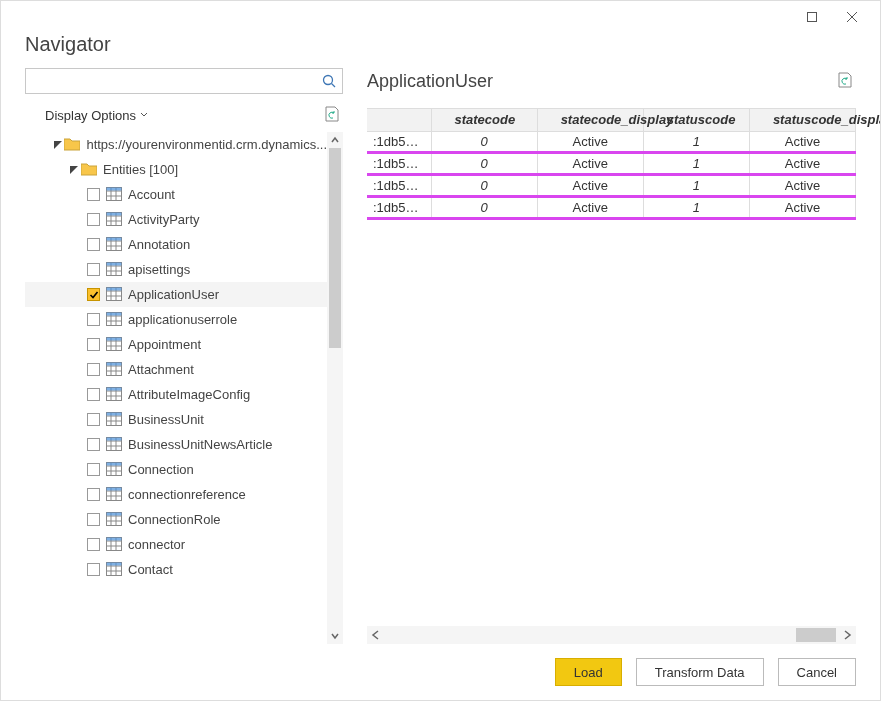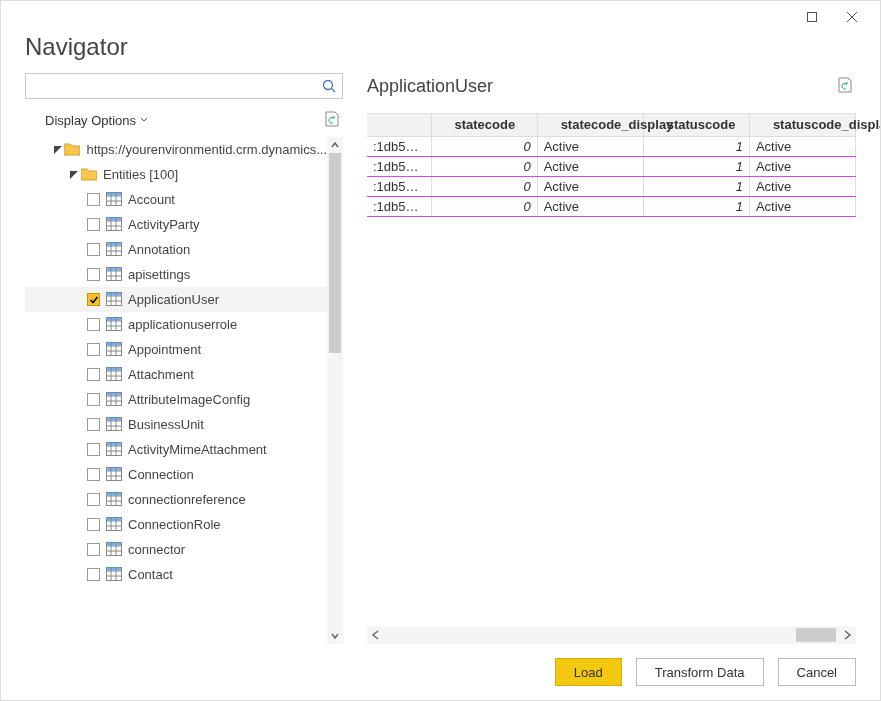--- a/index.html
+++ b/index.html
@@ -28,21 +28,21 @@
   .titlebar-btn {
     width: 40px; height: 28px;
     display: flex; align-items: center; justify-content: center;
     color: #555;
     cursor: default;
   }
   .header {
     padding: 0 24px 12px 24px;
   }
   .header-title {
-    font-size: 24px;
+    font-size: 20px;
     font-weight: 400;
     color: #444;
   }
   .body {
     flex: 1;
     display: flex;
     padding: 0 24px;
     min-height: 0;
   }
   .left-panel {
@@ -183,29 +183,31 @@
     table-layout: fixed;
   }
   .grid-table th {
     background: #f2f2f2;
     font-weight: 600;
     text-align: center;
     padding: 3px 23px;
     border-right: 1px solid #ddd;
     border-bottom: 1px solid #ddd;
     height:22px;
+    font-style:italic;
   }
   .grid-table td {
     padding: 2px 6px;
     border-right: 1px solid #ddd;
-    border-bottom: 1px solid #d946ef;
+    border-bottom: 3px solid #d946ef;
     height:20px;
     overflow:hidden;
     text-overflow:ellipsis;
     white-space:nowrap;
+    text-align:center;
   }
   .grid-table th:first-child, .grid-table td:first-child {
     width: 64px;
   }
   .num { text-align: right; font-style: italic; }
   .hscroll {
     margin-top: auto;
     height: 18px;
     background:#f5f5f5;
     display:flex;
@@ -478,21 +480,21 @@
                 <span class="table-icon">
                   <svg width="16" height="14" viewBox="0 0 16 14">
                     <rect x="0.5" y="0.5" width="15" height="13" fill="#fff" stroke="#888"></rect>
                     <line x1="0" y1="4" x2="16" y2="4" stroke="#888"></line>
                     <line x1="0" y1="9" x2="16" y2="9" stroke="#888"></line>
                     <line x1="5" y1="0" x2="5" y2="14" stroke="#888"></line>
                     <line x1="10" y1="0" x2="10" y2="14" stroke="#888"></line>
                     <rect x="0.5" y="0.5" width="15" height="3" fill="#4a90d9" opacity="0.7"></rect>
                   </svg>
                 </span>
-                <span>ActivityMimeAttachment</span>
+                <span>BusinessUnitNewsArticle</span>
               </div>
               <div class="tree-row indent-3">
                 <span class="checkbox"></span>
                 <span class="table-icon">
                   <svg width="16" height="14" viewBox="0 0 16 14">
                     <rect x="0.5" y="0.5" width="15" height="13" fill="#fff" stroke="#888"></rect>
                     <line x1="0" y1="4" x2="16" y2="4" stroke="#888"></line>
                     <line x1="0" y1="9" x2="16" y2="9" stroke="#888"></line>
                     <line x1="5" y1="0" x2="5" y2="14" stroke="#888"></line>
                     <line x1="10" y1="0" x2="10" y2="14" stroke="#888"></line>

